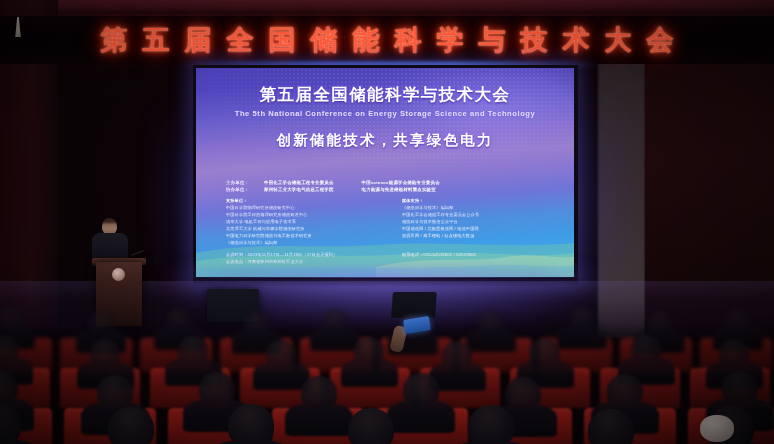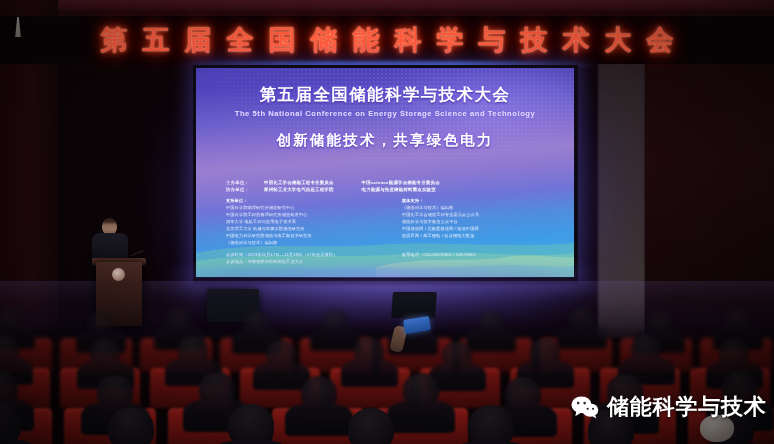--- a/index.html
+++ b/index.html
@@ -512,29 +512,14 @@
         <div class="shoulders" style="left: 687.3px; top: 30px; width: 87.4px; height: 42px;"></div>
       </div>
   </div>
 
   <div class="phone-arm"></div>
   <div class="phone-hand"></div>
   <div class="hand-white"></div>
 
   <div class="vignette"></div>
 
-  <div class="watermark">
-    <span>
-      <svg class="wechat-icon" viewBox="0 0 32 27">
-        <ellipse cx="12" cy="11" rx="11.5" ry="9.6" fill="#ffffff"></ellipse>
-        <polygon points="6,18 5,24 10.5,20.5" fill="#ffffff"></polygon>
-        <circle cx="8.2" cy="9" r="1.5" fill="#2a2a2a"></circle>
-        <circle cx="15.6" cy="9" r="1.5" fill="#2a2a2a"></circle>
-        <ellipse cx="22" cy="17" rx="9.2" ry="7.6" fill="#ffffff"></ellipse>
-        <polygon points="27.5,22.5 29,26.5 24.5,24" fill="#ffffff"></polygon>
-        <circle cx="19" cy="15.6" r="1.25" fill="#2a2a2a"></circle>
-        <circle cx="25.2" cy="15.6" r="1.25" fill="#2a2a2a"></circle>
-      </svg>
-    </span>
-    <span class="wm-text">储能科学与技术</span>
-  </div>
 
 </div>
 
 </body></html>

